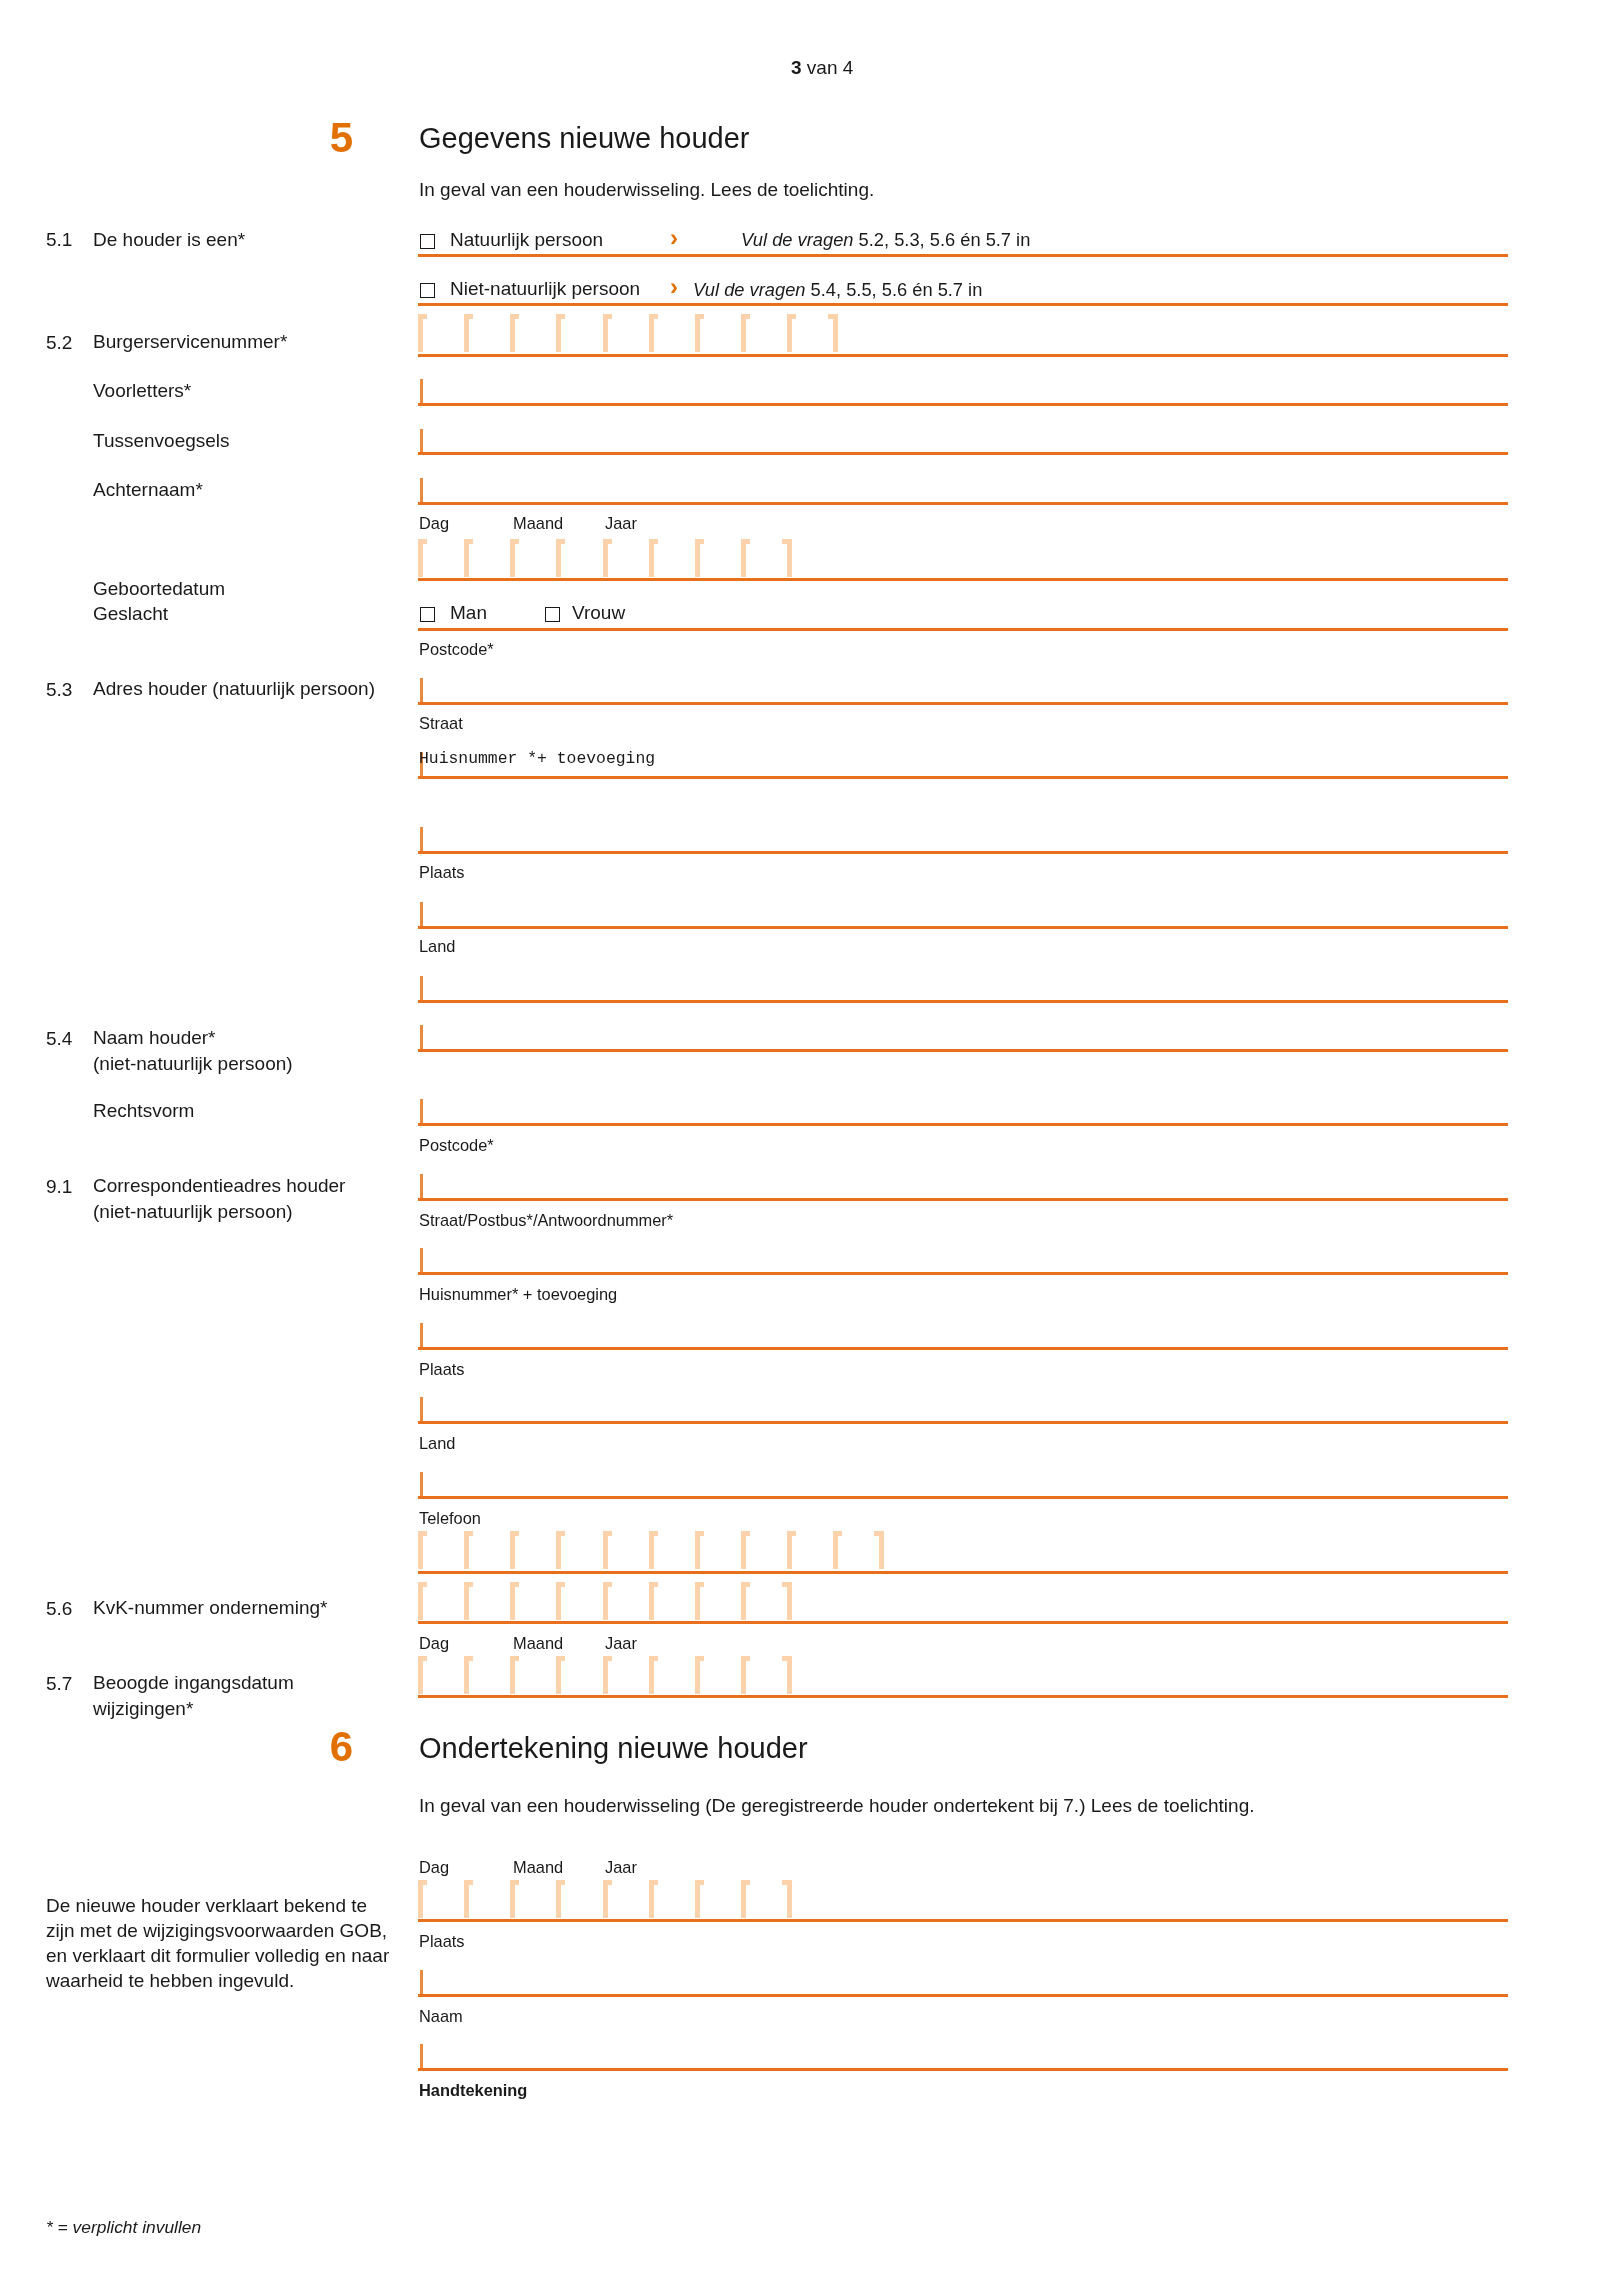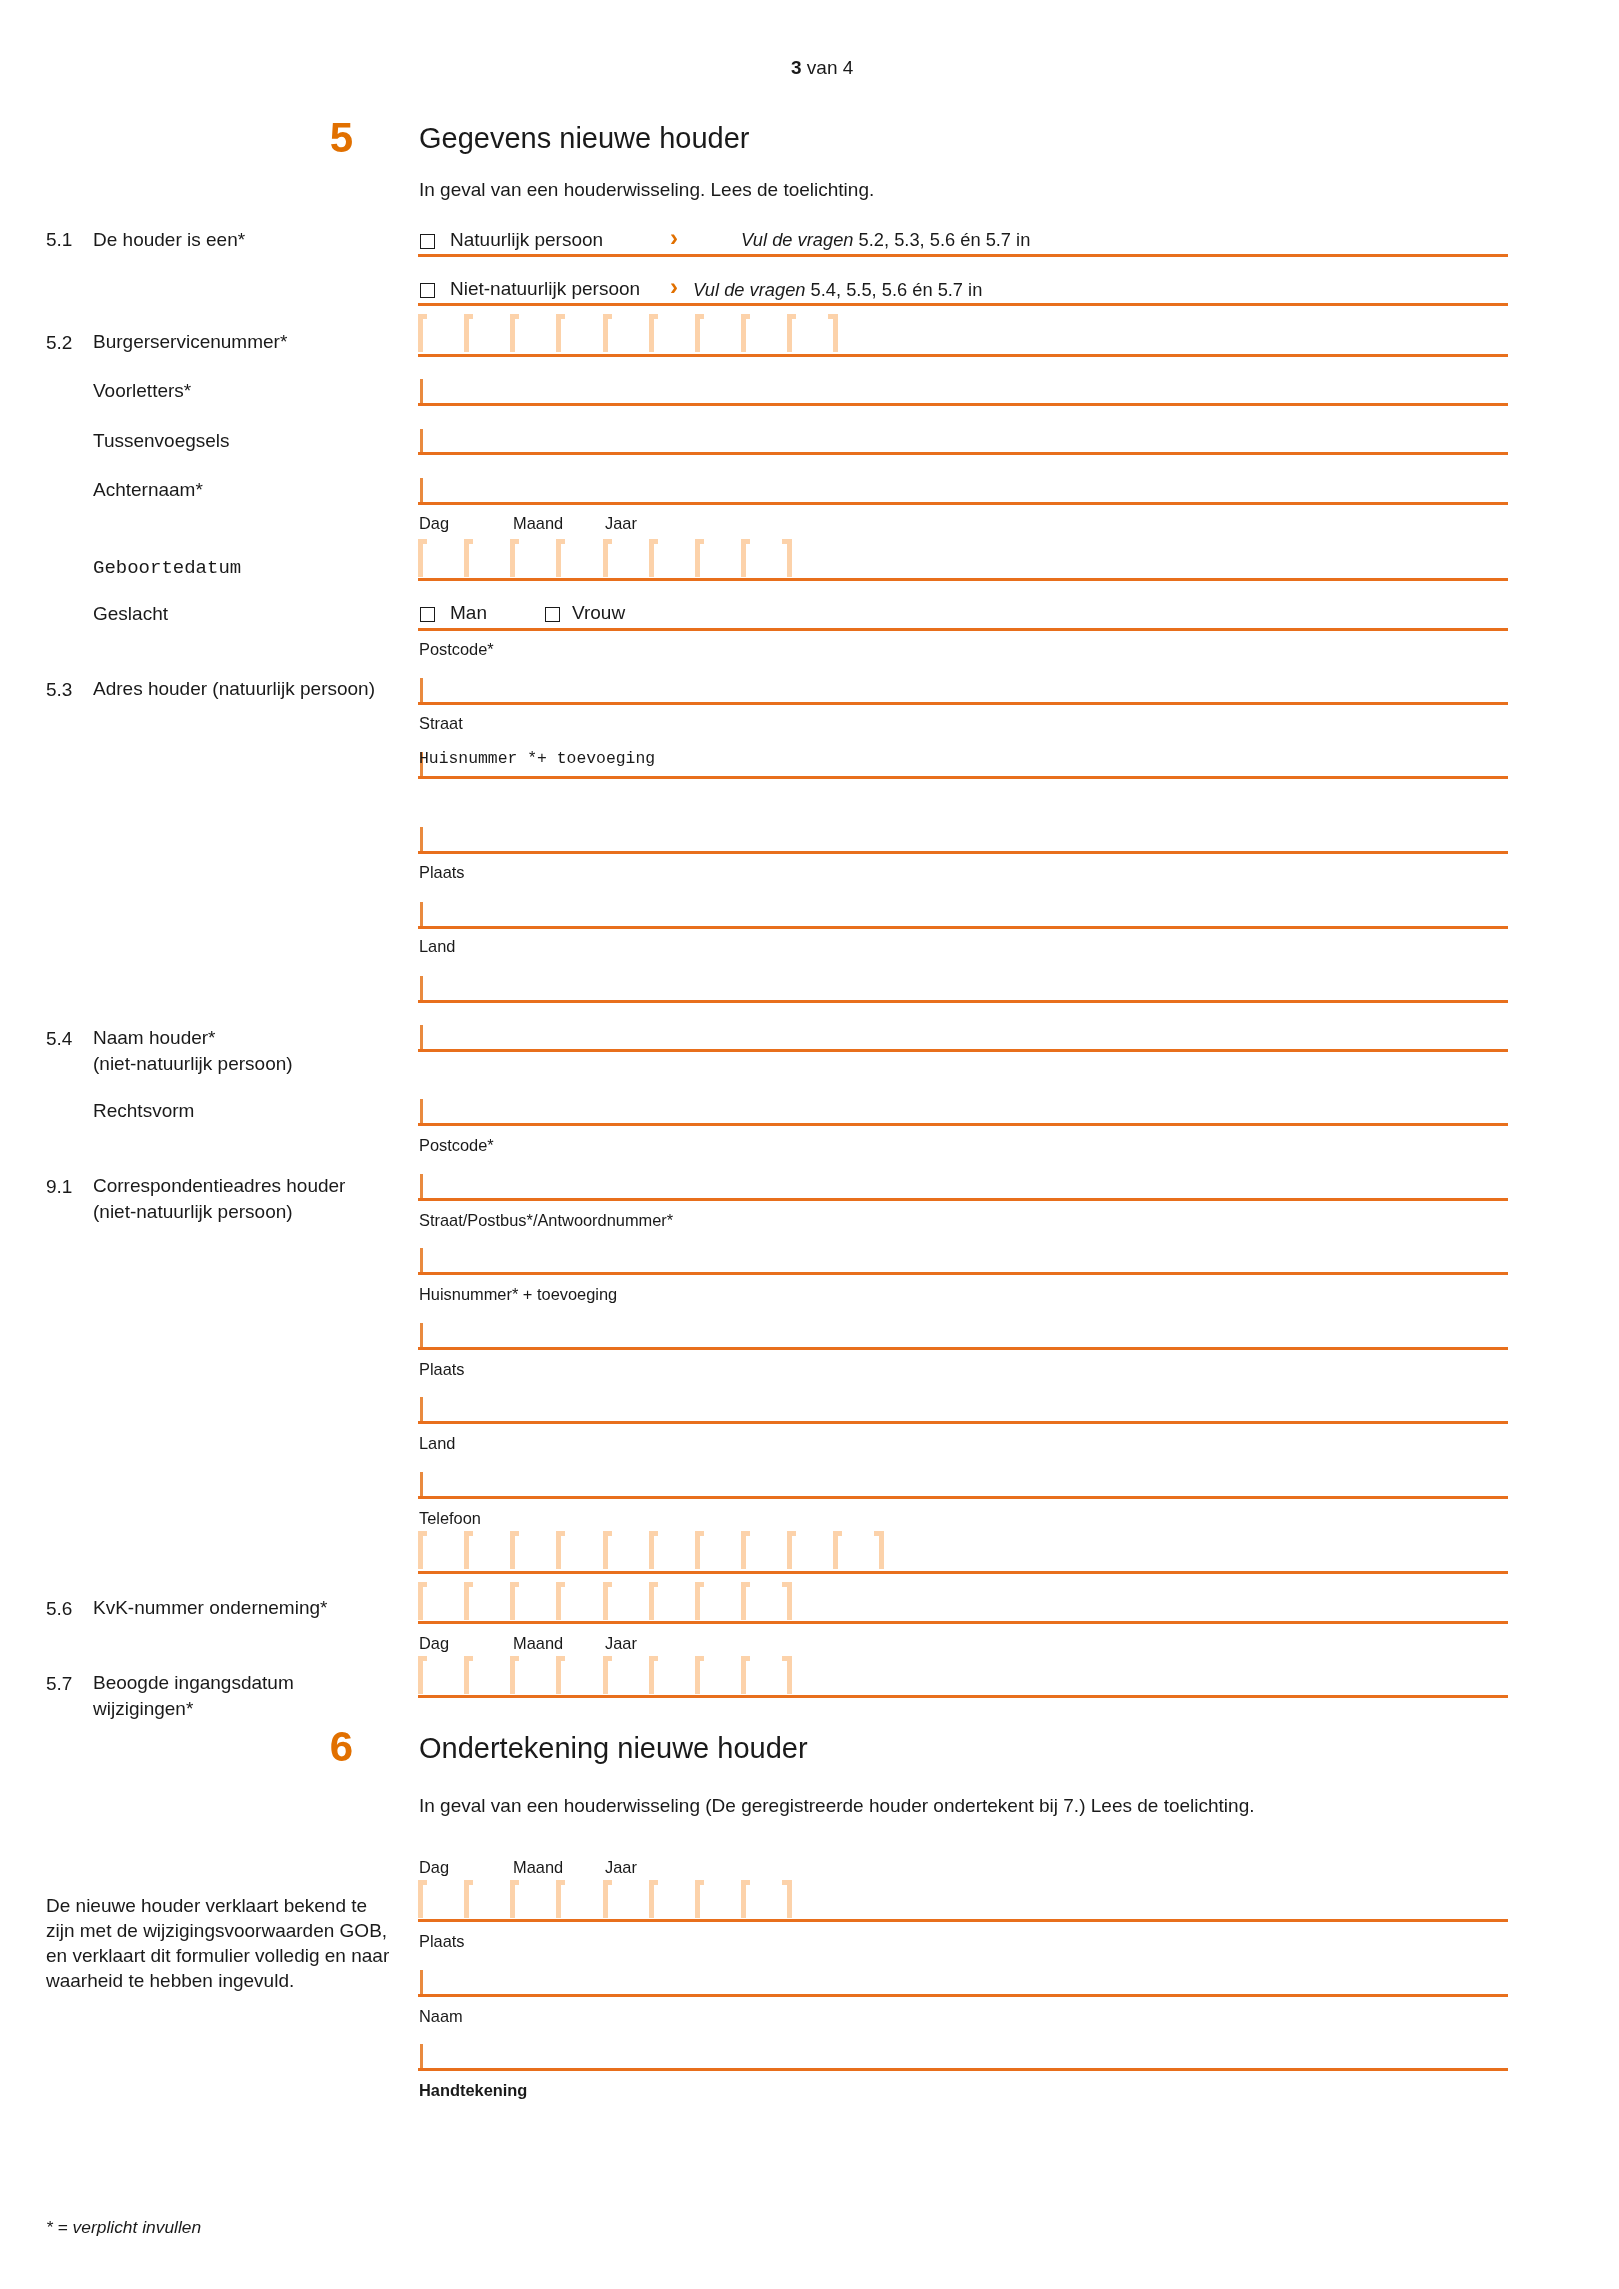--- a/index.html
+++ b/index.html
@@ -88,21 +88,21 @@
 <div class="abs cursor" style="top:429px;"></div>
 <div class="abs line" style="top:452px;"></div>
 
 <div class="abs qlabel" style="top:477px;">Achternaam*</div>
 <div class="abs cursor" style="top:478px;"></div>
 <div class="abs line" style="top:502px;"></div>
 
 <div class="abs fieldlabel" style="top:514px;">Dag</div>
 <div class="abs fieldlabel" style="left:513px;top:514px;">Maand</div>
 <div class="abs fieldlabel" style="left:605px;top:514px;">Jaar</div>
-<div class="abs qlabel" style="top:556px;font-family:Liberation Mono, monospace;">Geboortedatum</div>
+<div class="abs qlabel" style="top:576px;">Geboortedatum</div>
 <div class="abs boxfield" style="left:418px;top:539px;width:1090px;height:42px;">
     <div class="abs post" style="left: 0px; top: 0px;"></div>
     <div class="abs post" style="left: 46px; top: 0px;"></div>
     <div class="abs post" style="left: 92px; top: 0px;"></div>
     <div class="abs post" style="left: 138px; top: 0px;"></div>
     <div class="abs post" style="left: 185px; top: 0px;"></div>
     <div class="abs post" style="left: 231px; top: 0px;"></div>
     <div class="abs post" style="left: 277px; top: 0px;"></div>
     <div class="abs post" style="left: 323px; top: 0px;"></div>
     <div class="abs post last" style="left: 369px; top: 0px;"></div>

